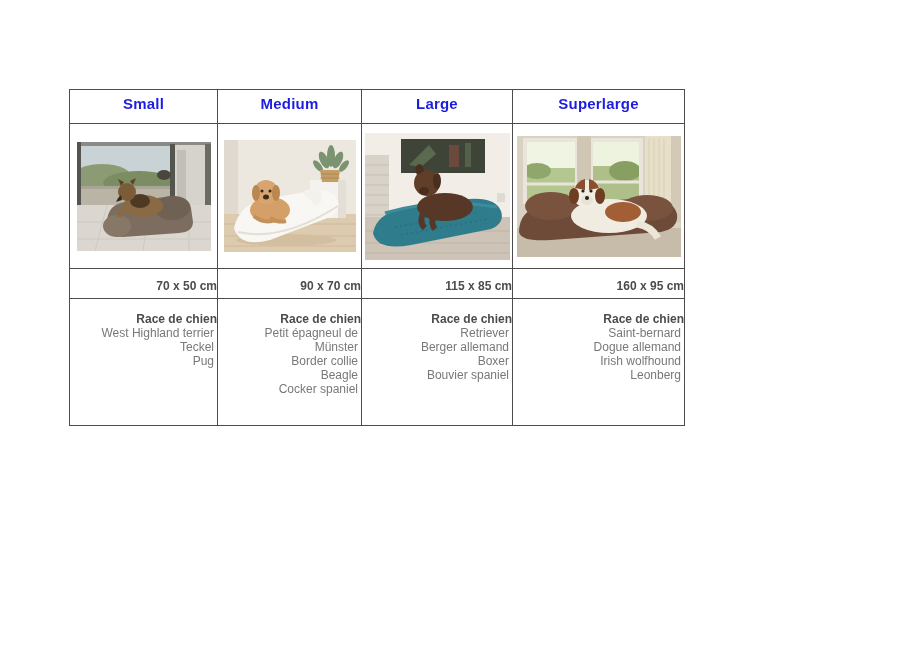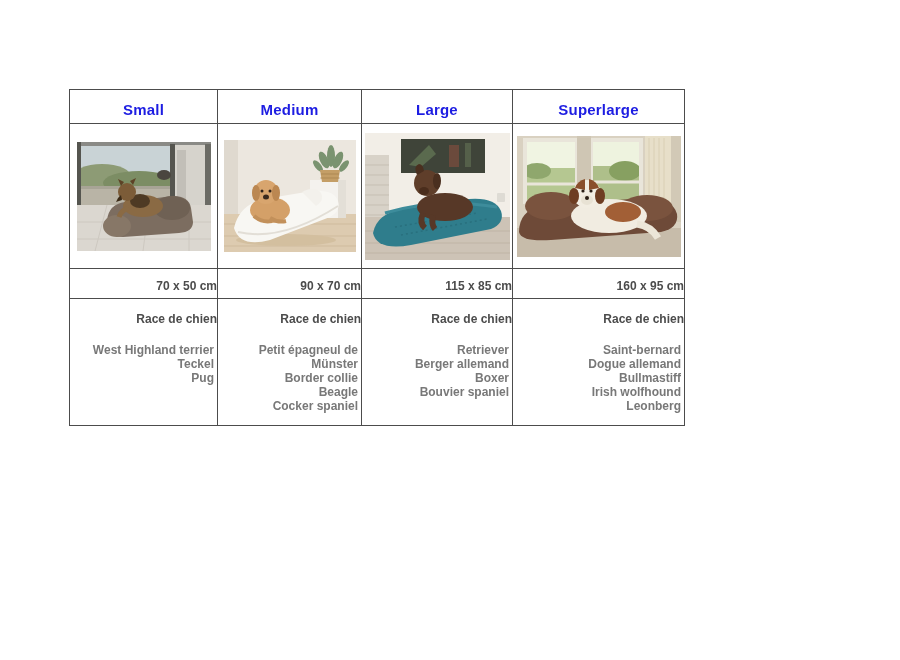--- a/index.html
+++ b/index.html
@@ -24,34 +24,34 @@
     background:#fff;
   }
   .cell{
     border-right:1px solid var(--border);
     border-bottom:1px solid var(--border);
     box-sizing:border-box;
     overflow:hidden;
     background:#fff;
   }
   .header-cell{
-    display:flex;align-items:center;justify-content:center;
+    display:flex;justify-content:center;
     padding-top:5px;
     font-weight:bold;font-size:15px;color:var(--accent);
     letter-spacing:.2px;
   }
   .photo-cell{display:flex;align-items:center;justify-content:center;}
   .size-cell{
     display:flex;align-items:center;justify-content:flex-end;
     padding-top:5px;
     font-weight:bold;font-size:12px;color:var(--size-text);
   }
   .breeds-cell{text-align:right;padding-top:13px;}
   .breed-heading{font-weight:bold;font-size:12px;line-height:14px;color:var(--size-text);}
-  .breed-list{margin-top:17px;font-size:12px;line-height:14px;color:var(--breed-text);font-weight:bold;}
+  .breed-list{font-size:12px;line-height:14px;color:var(--breed-text);}
   .breed-list div{padding:0 3px;}
   svg.photo{display:block;}
 </style>
 </head>
 <body>
 
 <div class="size-table">
 
   <div class="cell header-cell">
     <span>Small</span>
@@ -222,19 +222,18 @@
         <div>Berger allemand</div>
         <div>Boxer</div>
         <div>Bouvier spaniel</div>
       </div>
   </div>
   <div class="cell breeds-cell">
     <div class="breed-heading">Race de chien</div>
     <div class="breed-list">
         <div>Saint-bernard</div>
         <div>Dogue allemand</div>
-        <div>Bullmastiff</div>
         <div>Irish wolfhound</div>
         <div>Leonberg</div>
       </div>
   </div>
 
 </div>
 
 </body></html>

